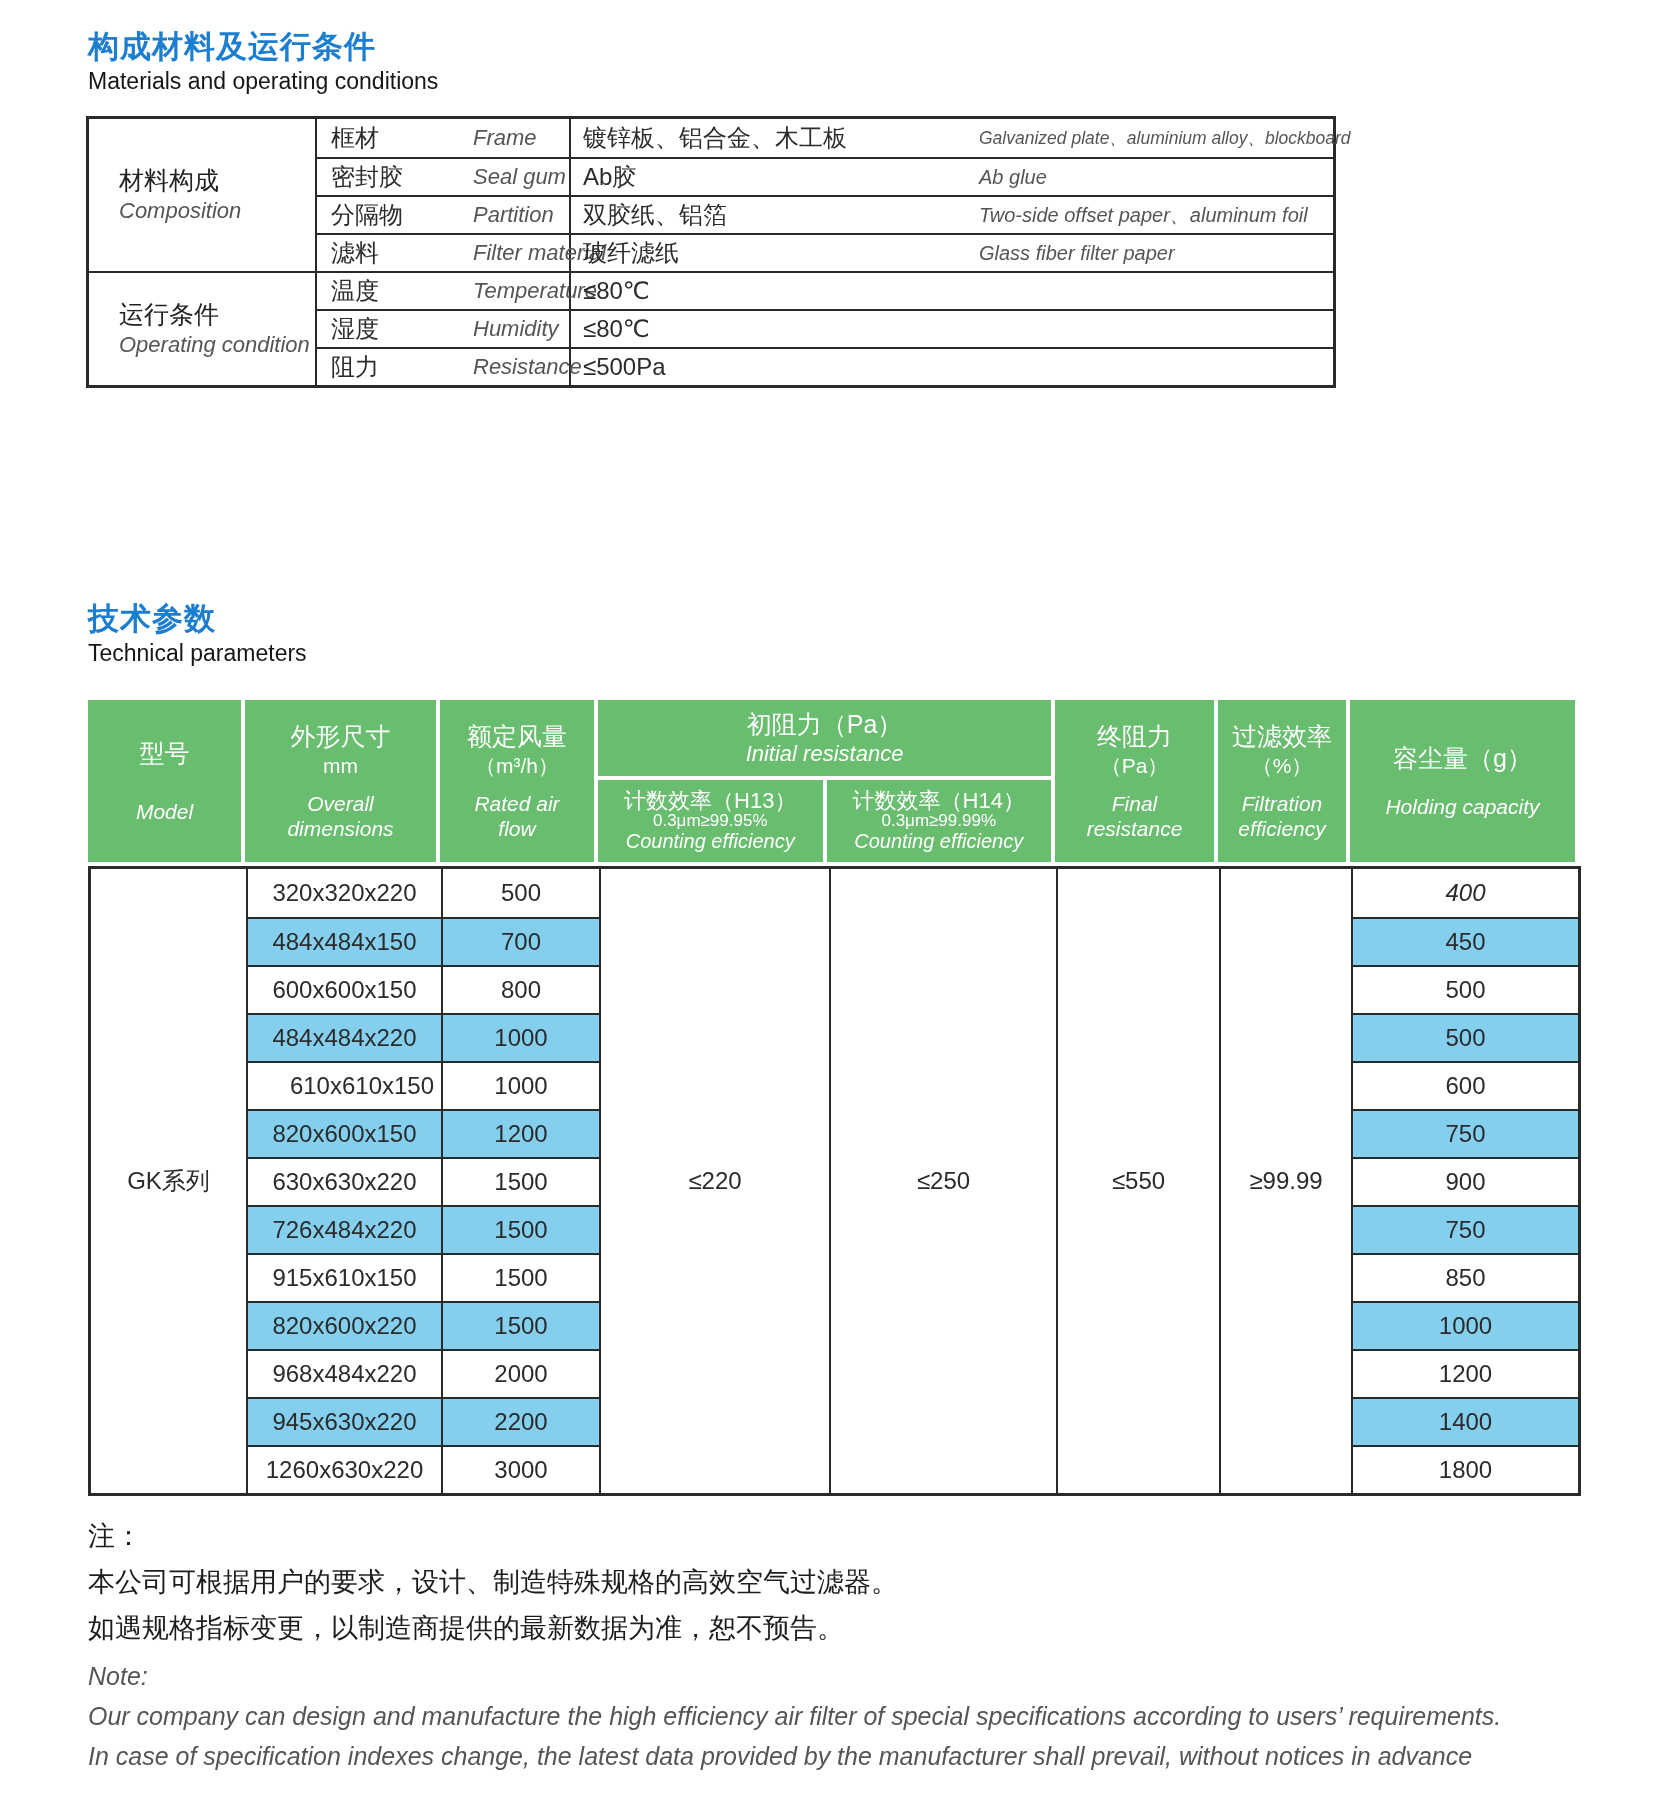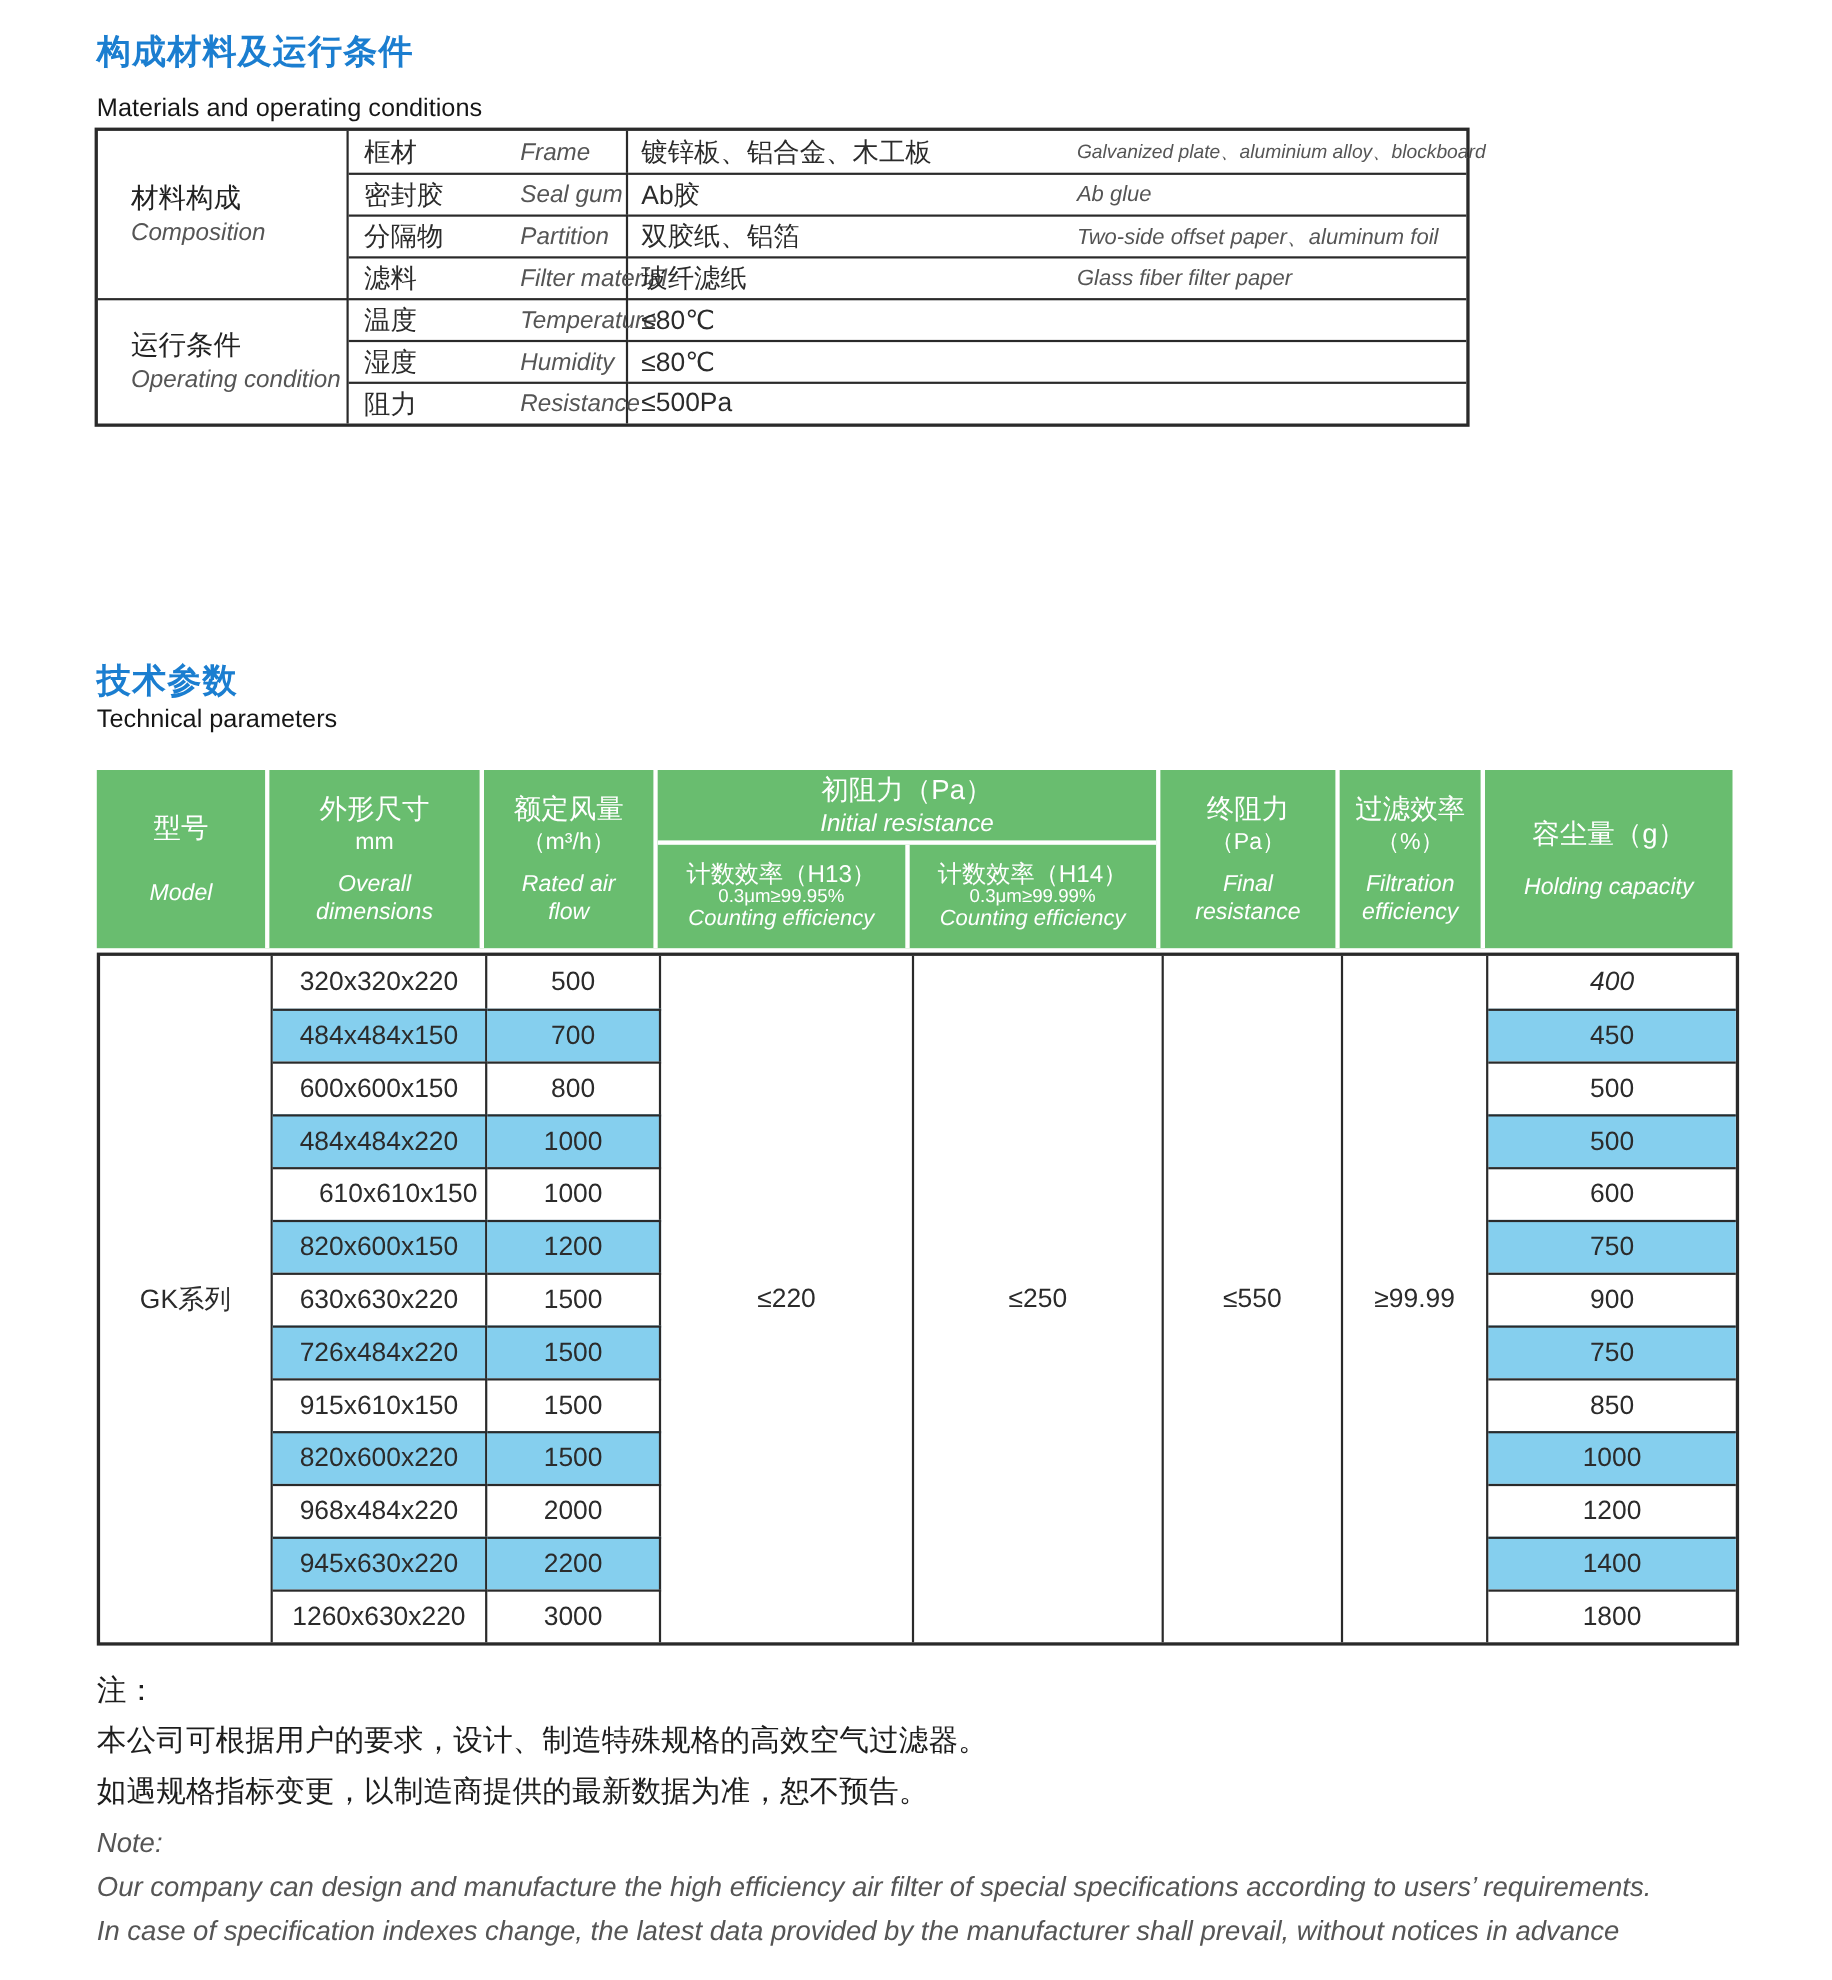--- a/index.html
+++ b/index.html
@@ -44,21 +44,21 @@
   .tech-header > div{box-sizing:border-box;background:var(--header-green);color:#fff;}
   .h-cell{display:flex;flex-direction:column;align-items:center;justify-content:center;
     text-align:center;border-right:4px solid #fff;}
   .h-cell.last{border-right:none;}
   .h-cn{font-size:25px;line-height:1.2;}
   .h-unit{font-size:21px;line-height:1.2;margin-top:2px;}
   .h-en{font-size:21px;font-style:italic;line-height:1.15;margin-top:14px;}
   .h-cell.model .h-en{margin-top:32px;}
   .h-cell.holding .h-en{margin-top:22px;}
   .h-group{display:flex;flex-direction:column;border-right:4px solid #fff;}
-  .h-group-top{height:64px;display:flex;flex-direction:column;align-items:center;justify-content:center;}
+  .h-group-top{height:76px;display:flex;flex-direction:column;align-items:center;justify-content:center;}
   .h-group-top .h-cn{font-size:25px;}
   .h-group-top .h-en{margin-top:2px;font-size:22px;}
   .h-group-bottom{flex:1;display:flex;border-top:4px solid #fff;}
   .h-sub{flex:1;display:flex;flex-direction:column;align-items:center;justify-content:center;}
   .h-sub.first{border-right:4px solid #fff;box-sizing:border-box;}
   .h-sub-cn{font-size:22px;line-height:1.05;}
   .h-sub-spec{font-size:17px;line-height:1.1;}
   .h-sub-en{font-size:20px;font-style:italic;line-height:1.15;}
 
   
@@ -78,21 +78,21 @@
   .note{position:absolute;left:88px;white-space:nowrap;}
   .note-cn{font-size:27px;color:#1d1d1d;}
   .note-en{font-size:25px;font-style:italic;color:var(--text-gray);}
 </style>
 </head>
 <body>
 
 <div class="page">
 
   <div class="sec-title" style="top:26px;">构成材料及运行条件</div>
-  <div class="sec-sub" style="top:84px;">Materials and operating conditions</div>
+  <div class="sec-sub" style="top:68px;">Materials and operating conditions</div>
 
   <div class="mat-table">
     <div class="m-cat" style="grid-row:1/5;">
       <div class="m-cat-cn">材料构成</div>
       <div class="m-cat-en">Composition</div>
     </div>
     <div class="m-cat bt" style="grid-row:5/8;">
       <div class="m-cat-cn">运行条件</div>
       <div class="m-cat-en">Operating condition</div>
     </div>

